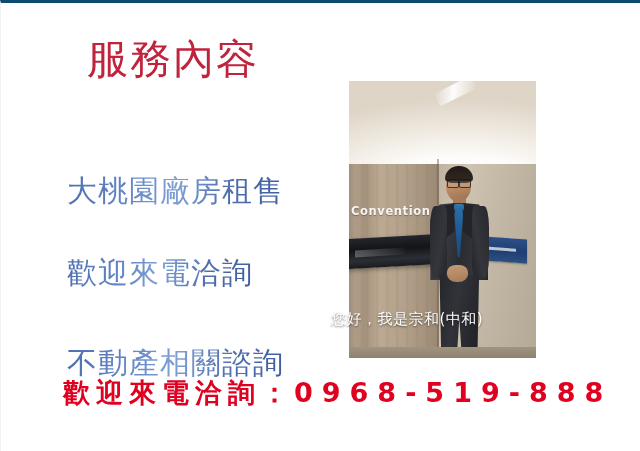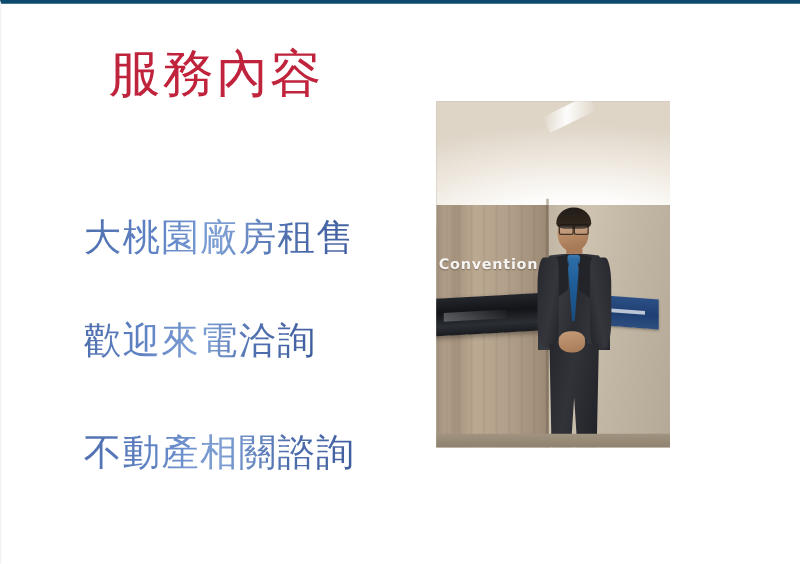--- a/index.html
+++ b/index.html
@@ -412,15 +412,19 @@
       <div class="m-tie"></div>
       <div class="m-arm-l"></div>
       <div class="m-arm-r"></div>
       <div class="m-legs"></div>
       <div class="m-hands"></div>
     </div>
 
     <div class="ph-floor"></div>
   </div>
 
-
+  <div class="photo-caption">您好，我是宗和(中和)</div>
+
+  <div class="phone-line">
+    <span>歡迎來電洽詢：</span><span class="num">0968-519-888</span>
+  </div>
 
 </div>
 
 </body></html>

